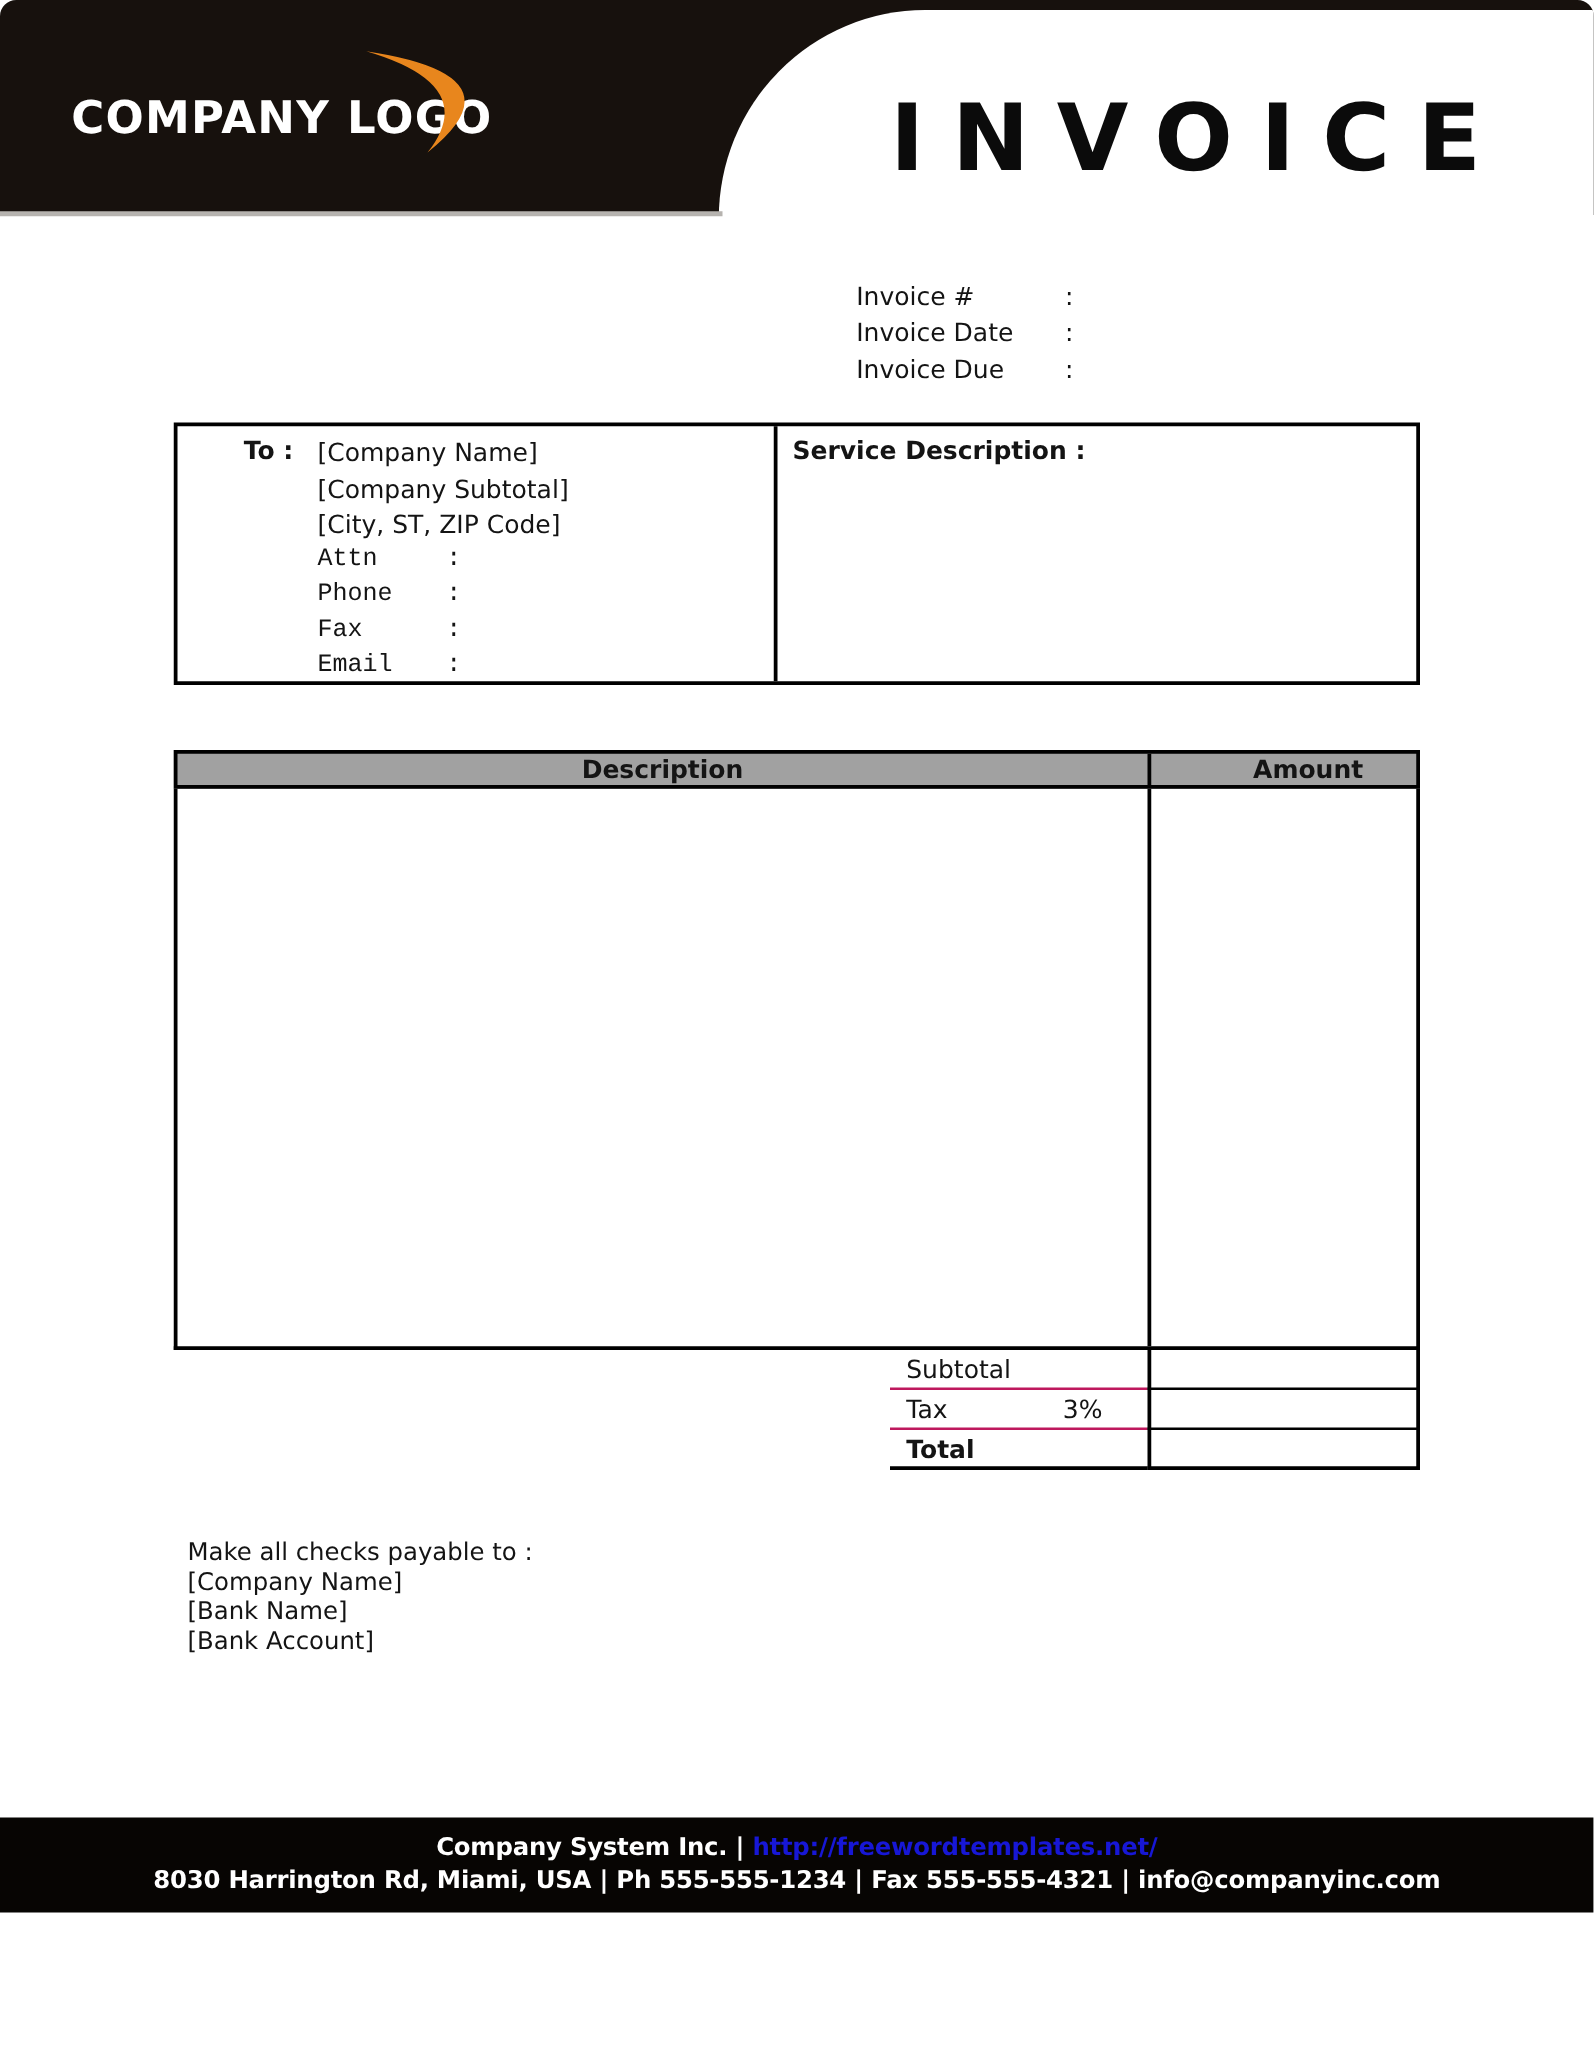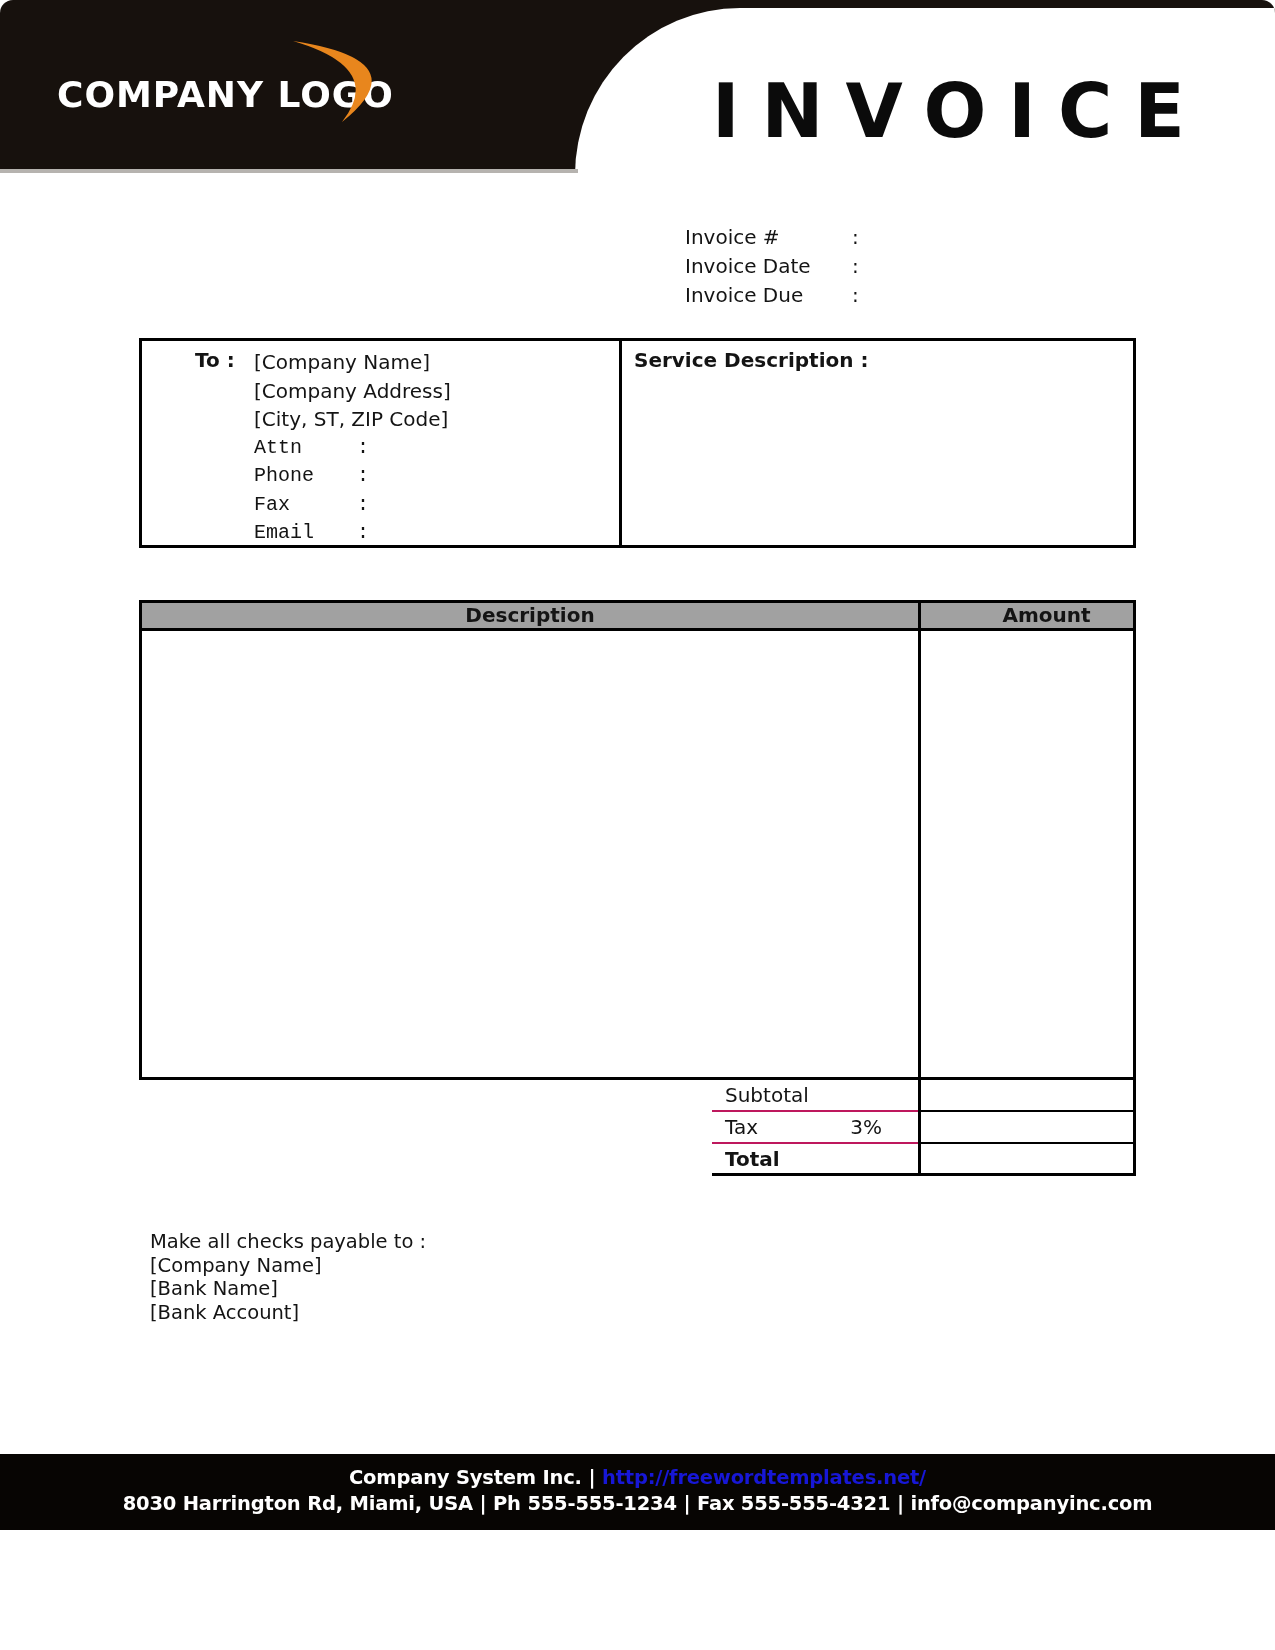--- a/index.html
+++ b/index.html
@@ -93,21 +93,21 @@
       <span class="meta-colon">:</span>
       <span class="meta-value"></span>
     </div>
   </div>
 
   <div class="tobox">
     <div class="tobox-left">
       <span class="to-label">To :</span>
       <div class="addr-col">
         <div>[Company Name]</div>
-        <div>[Company Address]</div>
+        <div>[Company Subtotal]</div>
         <div>[City, ST, ZIP Code]</div>
         <div class="contact-row">
           <span class="contact-label">Attn</span>
           <span class="contact-colon">:</span>
           <span class="contact-value"></span>
         </div>
         <div class="contact-row">
           <span class="contact-label">Phone</span>
           <span class="contact-colon">:</span>
           <span class="contact-value"></span>

